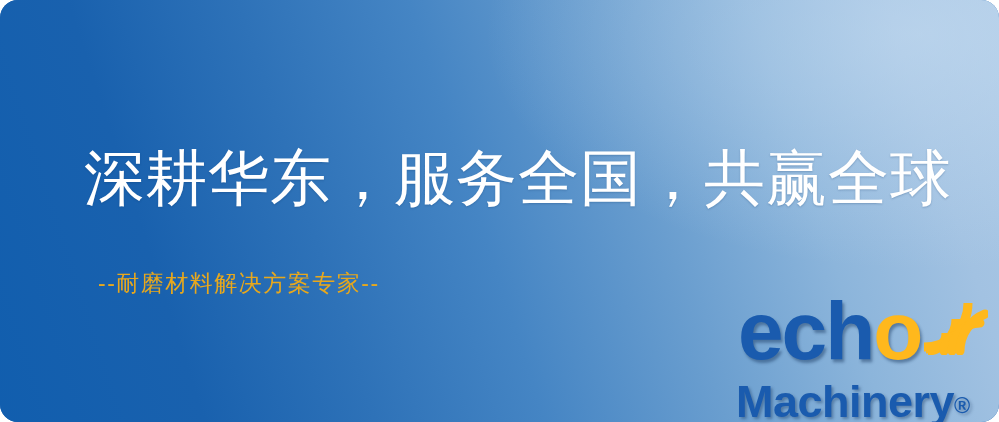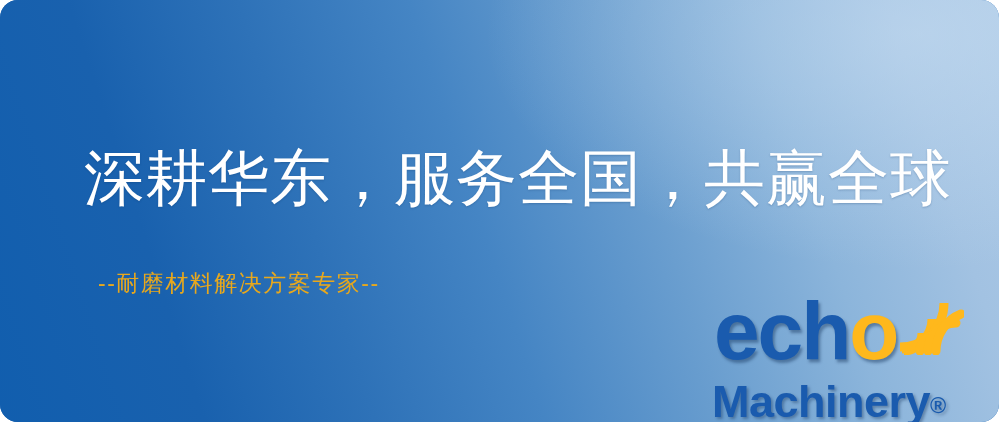--- a/index.html
+++ b/index.html
@@ -46,21 +46,21 @@
     top: 268px;
     color: #E8A81C;
     font-family: Liberation Sans, sans-serif;
     font-size: 23px;
     letter-spacing: 1.5px;
     white-space: nowrap;
   }
   
   #logo {
     position: absolute;
-    left: 712px;
+    left: 736px;
     top: 296px;
     width: 251px;
     height: 126px;
   }
   #logo-mark {
     position: absolute;
     left: 0;
     top: 0;
     width: 251px;
     height: 78px;

